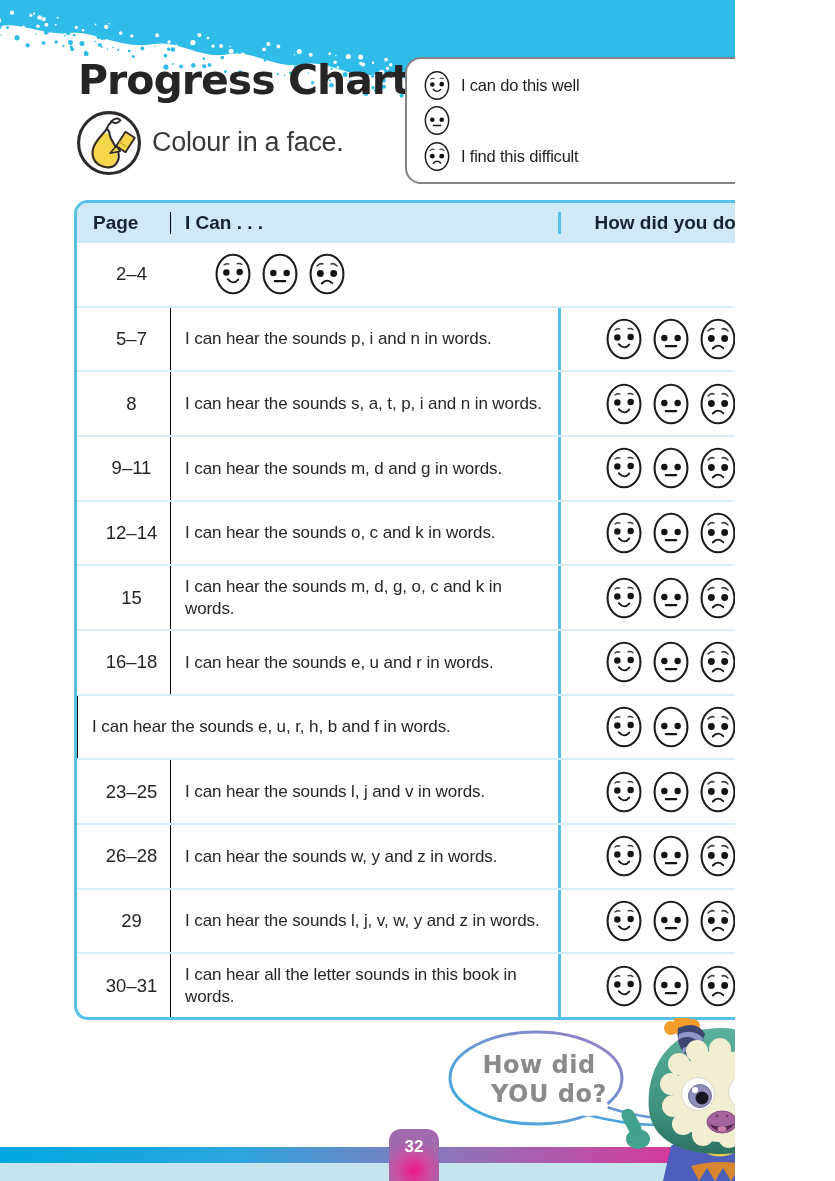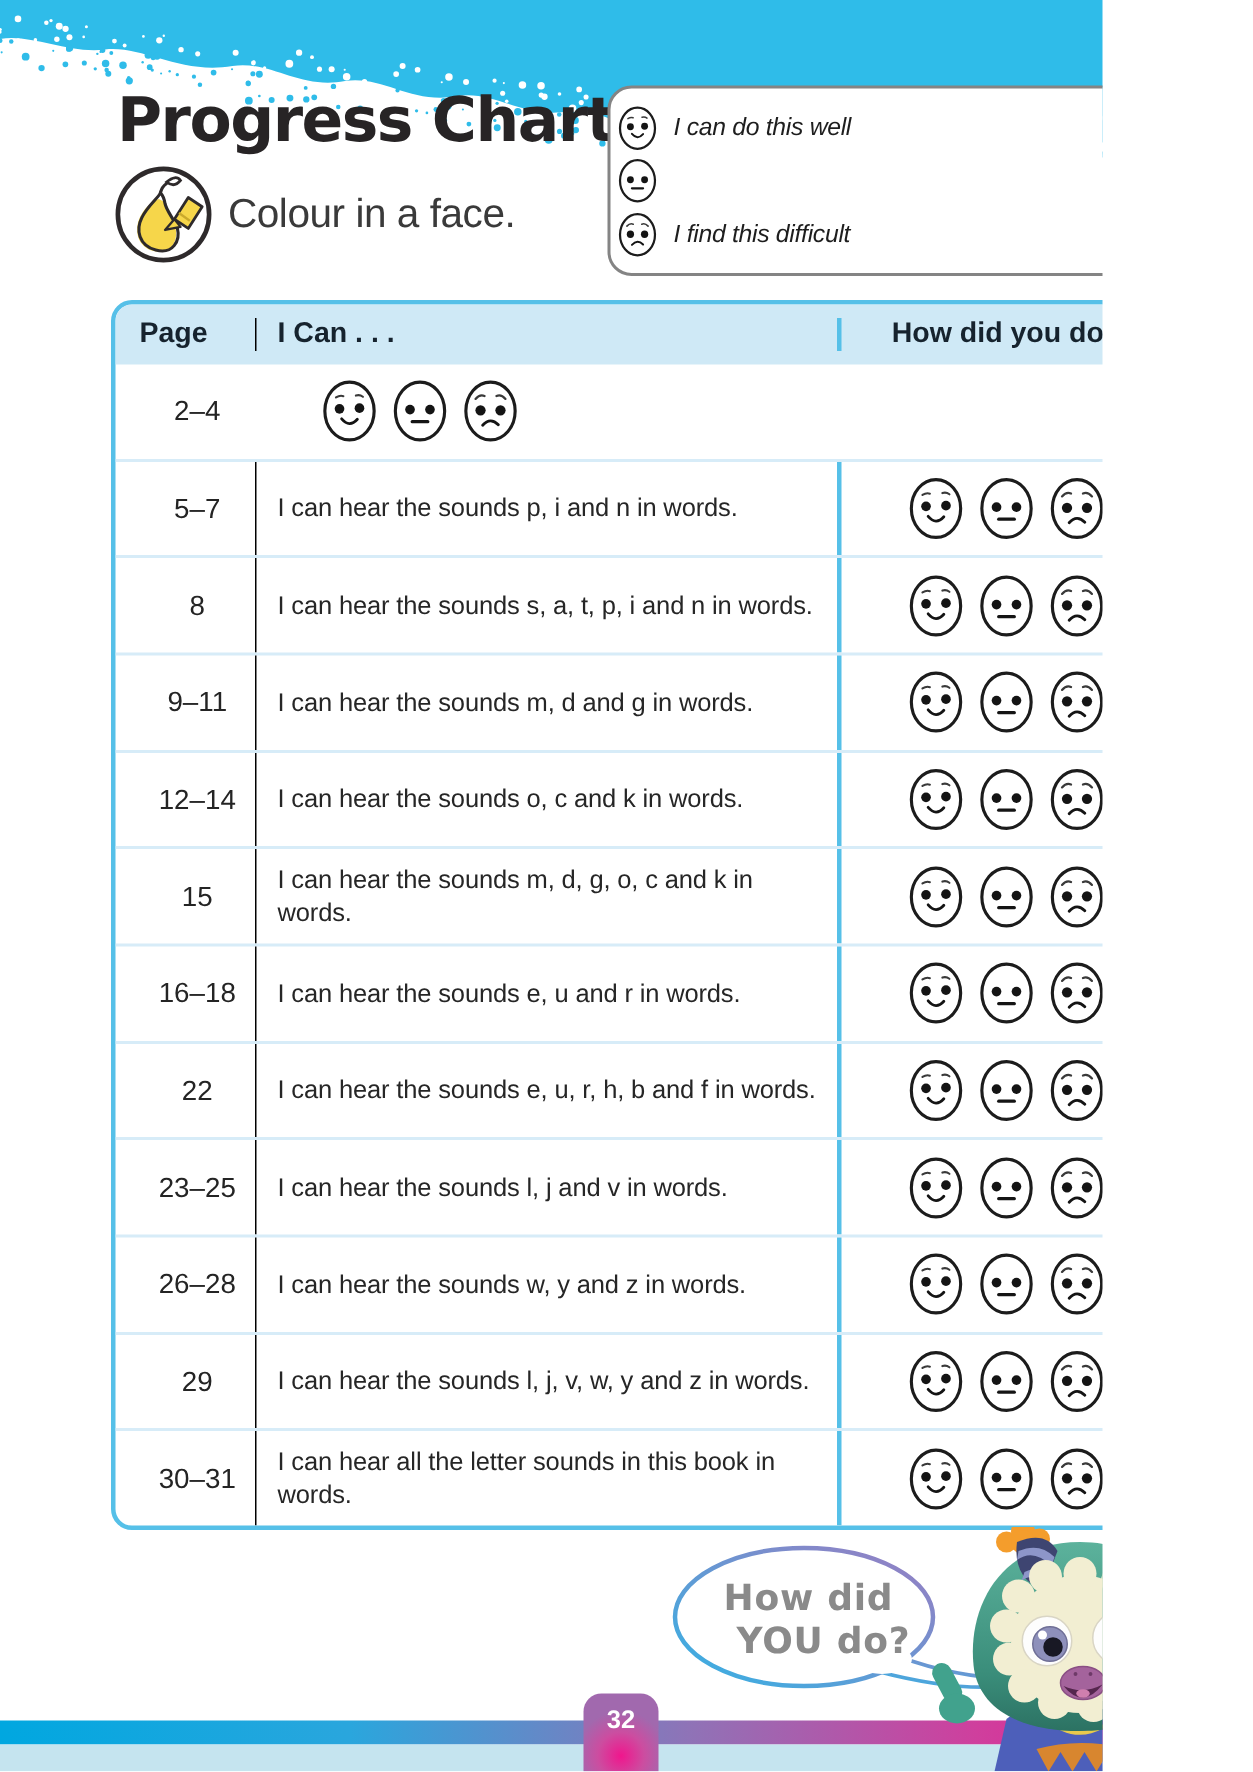--- a/index.html
+++ b/index.html
@@ -10,21 +10,21 @@
   #banner{position:absolute; left:0; top:0; width:835px; height:130px;}
 
   
   #title{position:absolute; left:78px; top:56px; font-family:"DejaVu Sans","Liberation Sans",sans-serif;
          font-weight:800; font-size:41px; letter-spacing:-1px; color:#272425;}
   #pear-wrap{position:absolute; left:76px; top:110px; width:66px; height:66px;}
   #instruction{position:absolute; left:152px; top:127px; font-size:27px; color:#3a3a3a; letter-spacing:-0.3px;}
 
   #legend{position:absolute; left:405px; top:57px; width:357px; height:127px; box-sizing:border-box;
           border:2.5px solid #848484; border-radius:16px; background:#fff;
-          display:flex; flex-direction:column; justify-content:space-evenly; padding:6px 4px;font-style:italic;}
+          display:flex; flex-direction:column; justify-content:space-evenly; padding:6px 16px;}
   .legend-item{display:flex; align-items:center; gap:10px;}
   .legend-item svg{width:28px; height:31px; flex:0 0 auto;}
   .legend-label{font-size:16.5px; color:#1e1e1e; letter-spacing:-0.2px;}
 
   
   #table{position:absolute; left:74px; top:200px; width:686px; height:820px; box-sizing:border-box;
          border:3px solid #56c0e8; border-radius:14px; background:#fff; overflow:hidden;
          display:flex; flex-direction:column;}
   #table-header{display:flex; height:40px; flex:0 0 auto; background:#cfe9f6;
                 font-weight:bold; font-size:19px; color:#16232e; align-items:center;}
@@ -536,21 +536,20 @@
             </svg>
             <svg class="face" viewBox="0 0 40 46">
               <use href="#face-neutral"></use>
             </svg>
             <svg class="face" viewBox="0 0 40 46">
               <use href="#face-sad"></use>
             </svg>
           </div>
         </div>
         <div class="t-row">
-          <div class="c-page">22</div>
           <div class="c-skill">I can hear the sounds e, u, r, h, b and f in words.</div>
           <div class="c-faces">
             <svg class="face" viewBox="0 0 40 46">
               <use href="#face-happy"></use>
             </svg>
             <svg class="face" viewBox="0 0 40 46">
               <use href="#face-neutral"></use>
             </svg>
             <svg class="face" viewBox="0 0 40 46">
               <use href="#face-sad"></use>

